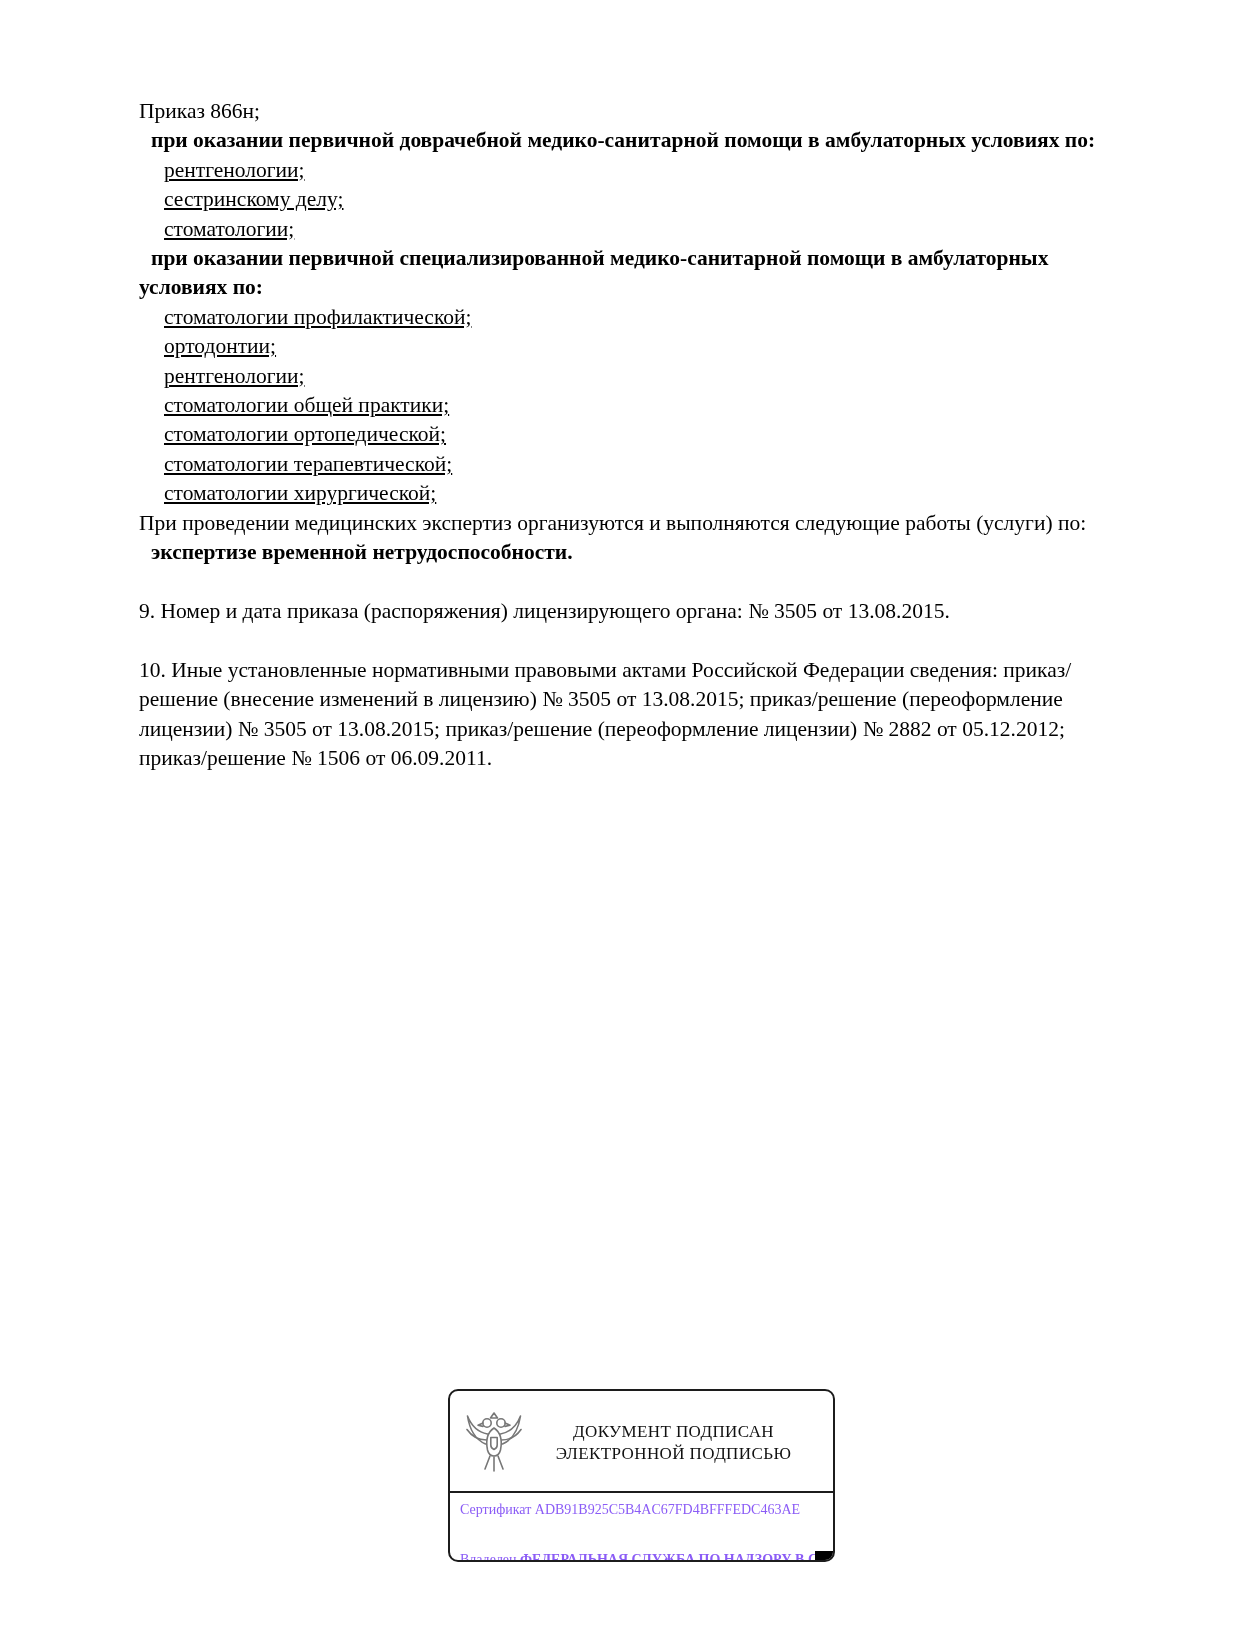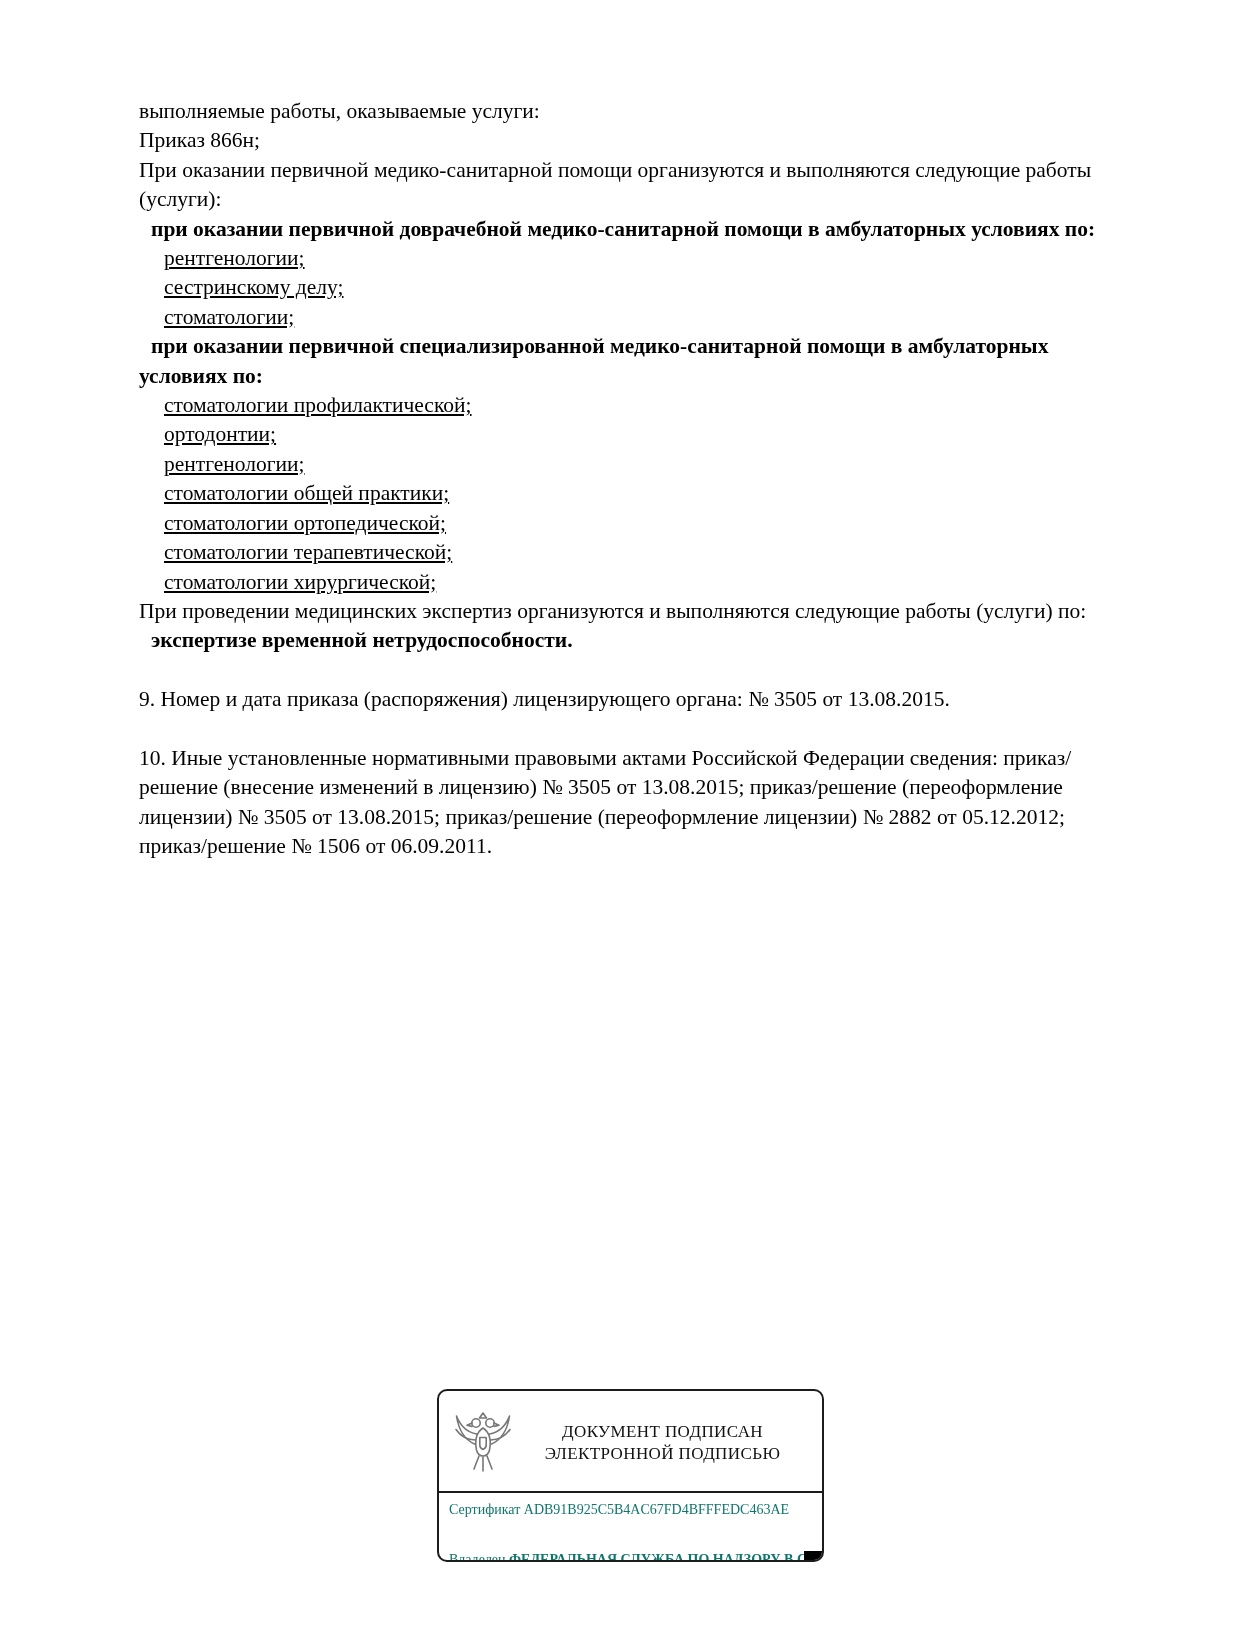--- a/index.html
+++ b/index.html
@@ -20,21 +20,21 @@
     font-size: 21.5px;
     line-height: 29.4px;
   }
   .para { margin: 0; }
   .para.indent-small { text-indent: 12px; font-weight: bold; }
   .para.indent-item  { padding-left: 25px; text-decoration: underline; }
   .para.gap { margin-top: 29.4px; }
 
   .stamp {
     position: absolute;
-    left: 437px;
+    left: 448px;
     top: 1389px;
     width: 387px;
     height: 173px;
     border: 2.5px solid #1c1c1c;
     border-radius: 10px;
     background: #ffffff;
     overflow: hidden;
     box-sizing: border-box;
   }
   .stamp-top {
@@ -58,21 +58,21 @@
     letter-spacing: 0.4px;
     color: #111;
   }
   .stamp-divider {
     border-top: 2px solid #1c1c1c;
     height: 0;
   }
   .stamp-info {
     padding: 5px 10px 0 10px;
     font-size: 14px;
-    color: #0f766e;
+    color: #8b5cf6;
   }
   .stamp-line {
     line-height: 23px;
     white-space: nowrap;
   }
   .stamp-line .val-bold { font-weight: bold; }
   .stamp-line.owner { position: relative; margin-top: 27px; }
   .clip-block {
     position: absolute;
     right: -10px;
@@ -81,23 +81,21 @@
     height: 18px;
     background: #000;
   }
 </style>
 </head>
 <body>
 
 <div class="page">
 
   <div class="body-text" id="doc-body">
-      <p class="para indent-none">выполняемые работы, оказываемые услуги:</p>
       <p class="para indent-none">Приказ 866н;</p>
-      <p class="para indent-none">При оказании первичной медико-санитарной помощи организуются и выполняются следующие работы (услуги):</p>
       <p class="para indent-small">при оказании первичной доврачебной медико-санитарной помощи в амбулаторных условиях по:</p>
       <p class="para indent-item">рентгенологии;</p>
       <p class="para indent-item">сестринскому делу;</p>
       <p class="para indent-item">стоматологии;</p>
       <p class="para indent-small">при оказании первичной специализированной медико-санитарной помощи в амбулаторных условиях по:</p>
       <p class="para indent-item">стоматологии профилактической;</p>
       <p class="para indent-item">ортодонтии;</p>
       <p class="para indent-item">рентгенологии;</p>
       <p class="para indent-item">стоматологии общей практики;</p>
       <p class="para indent-item">стоматологии ортопедической;</p>

